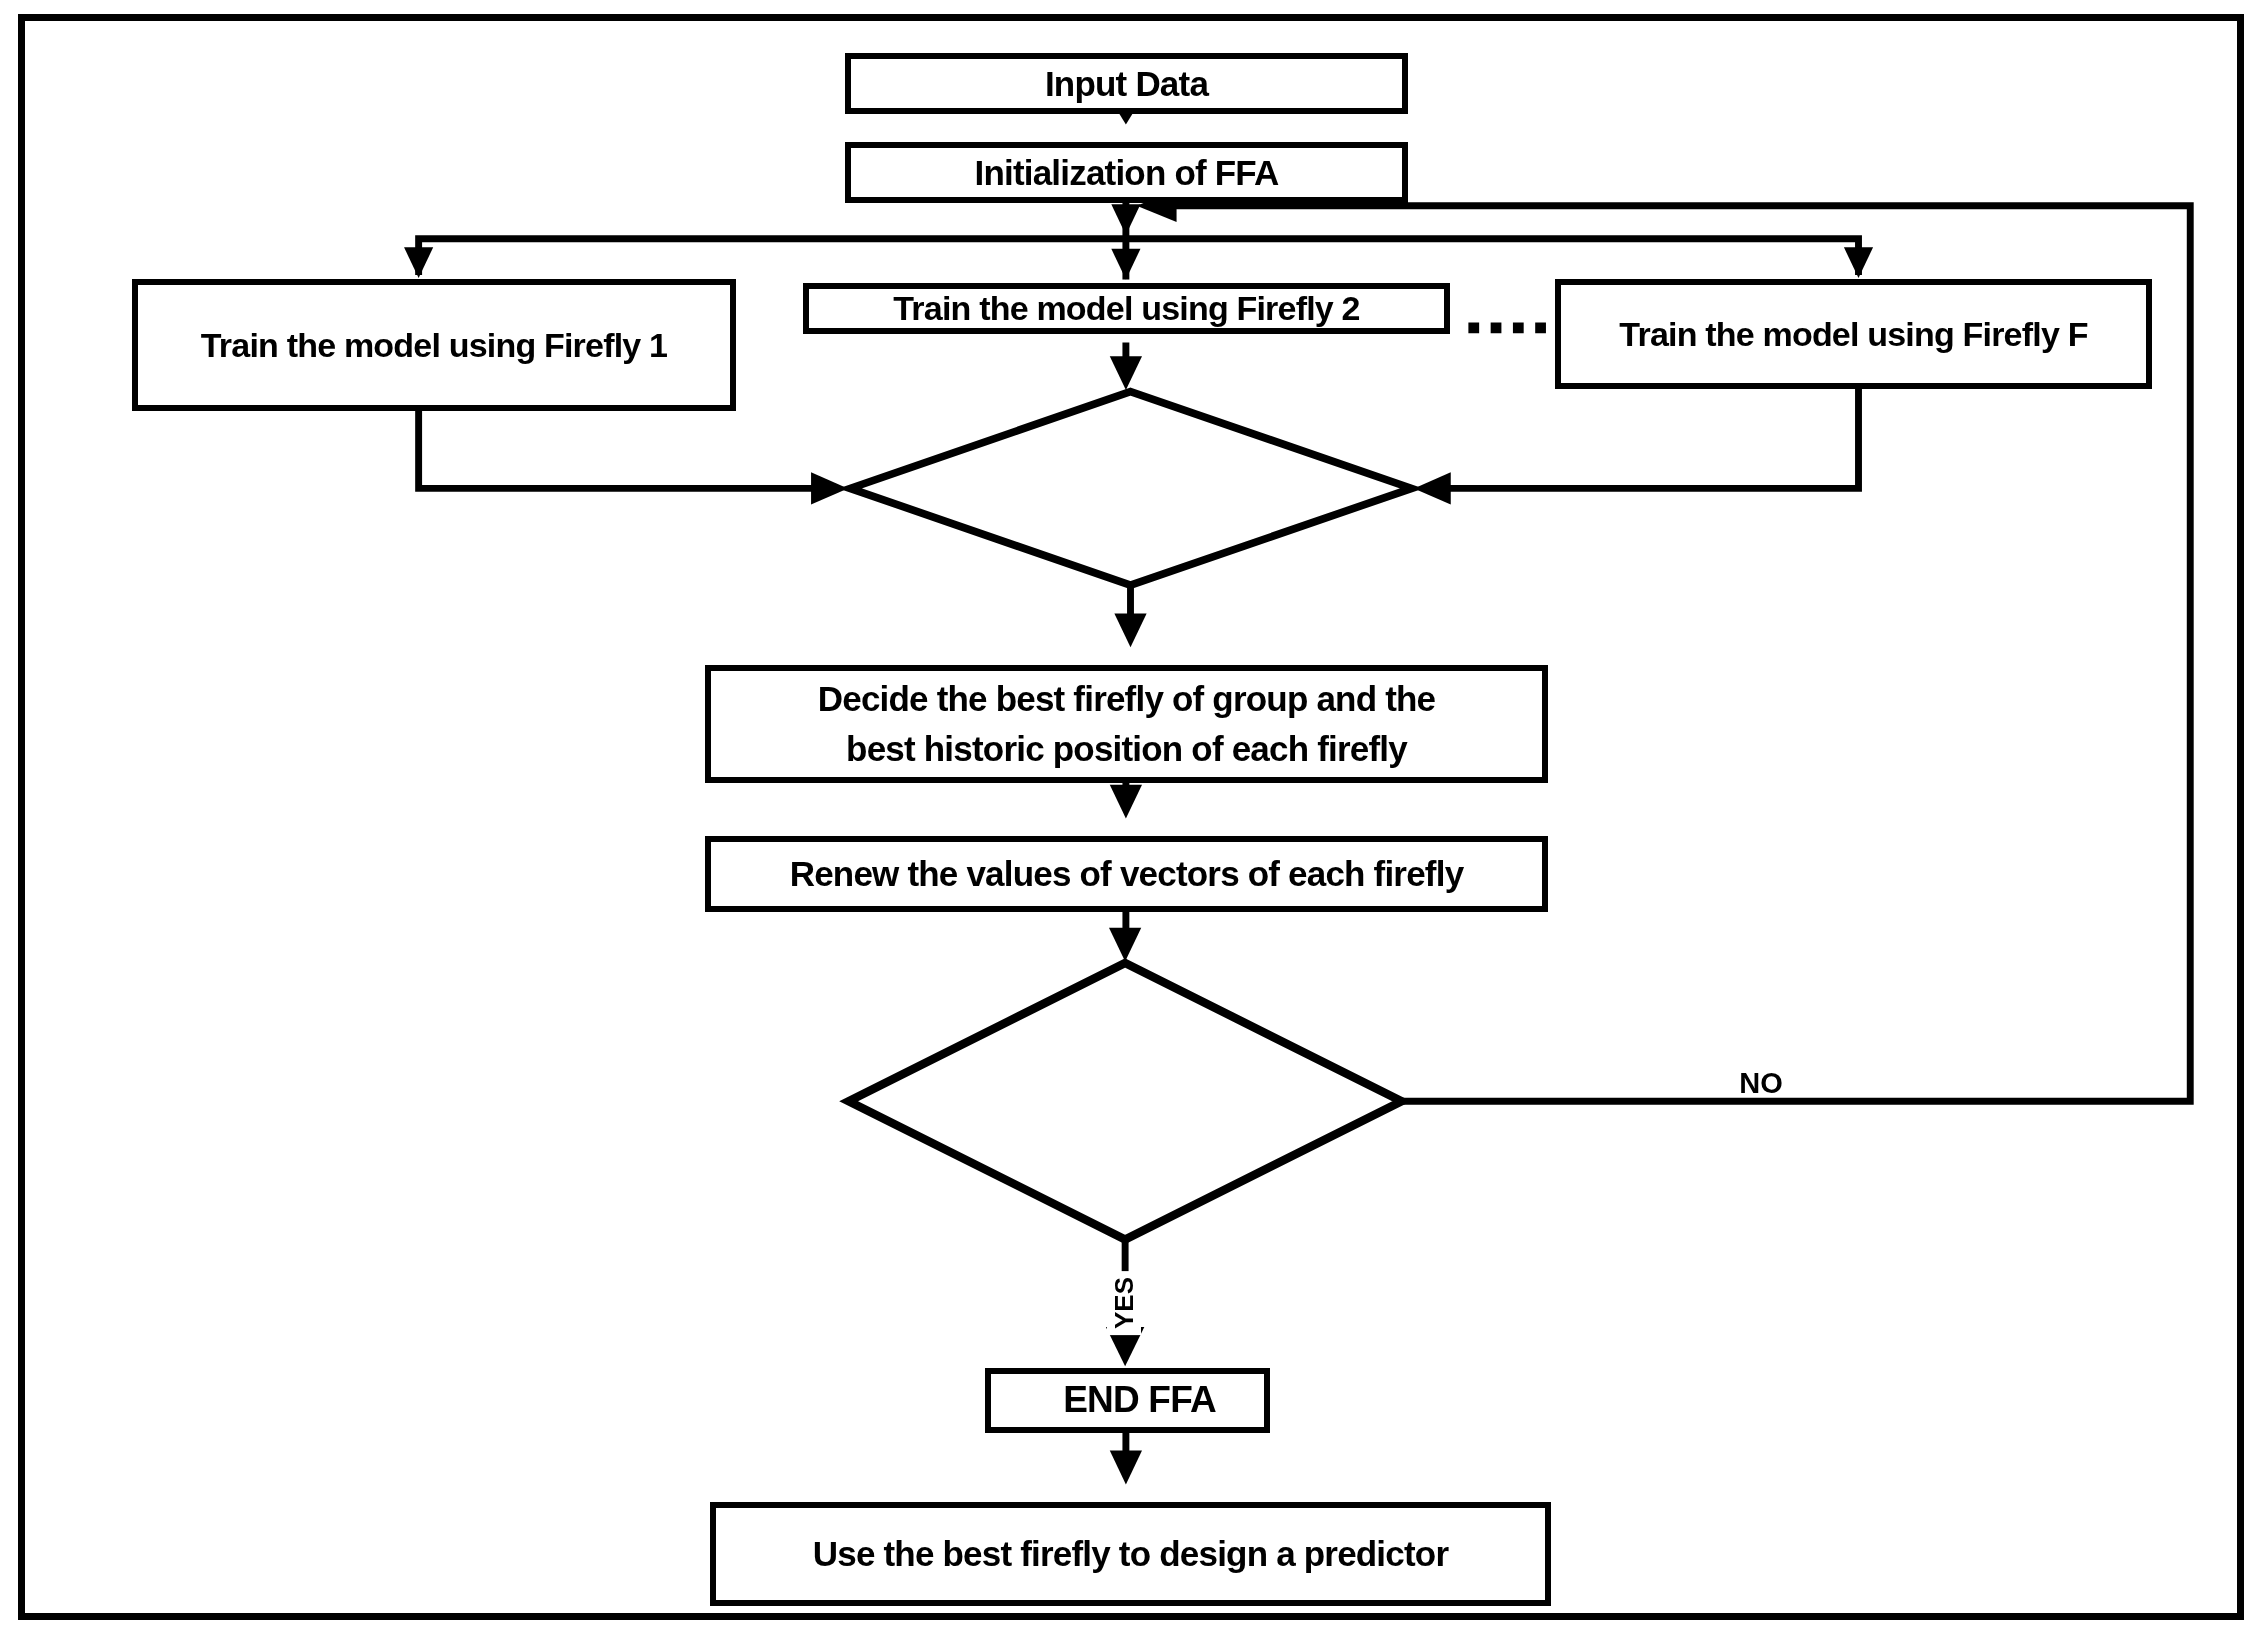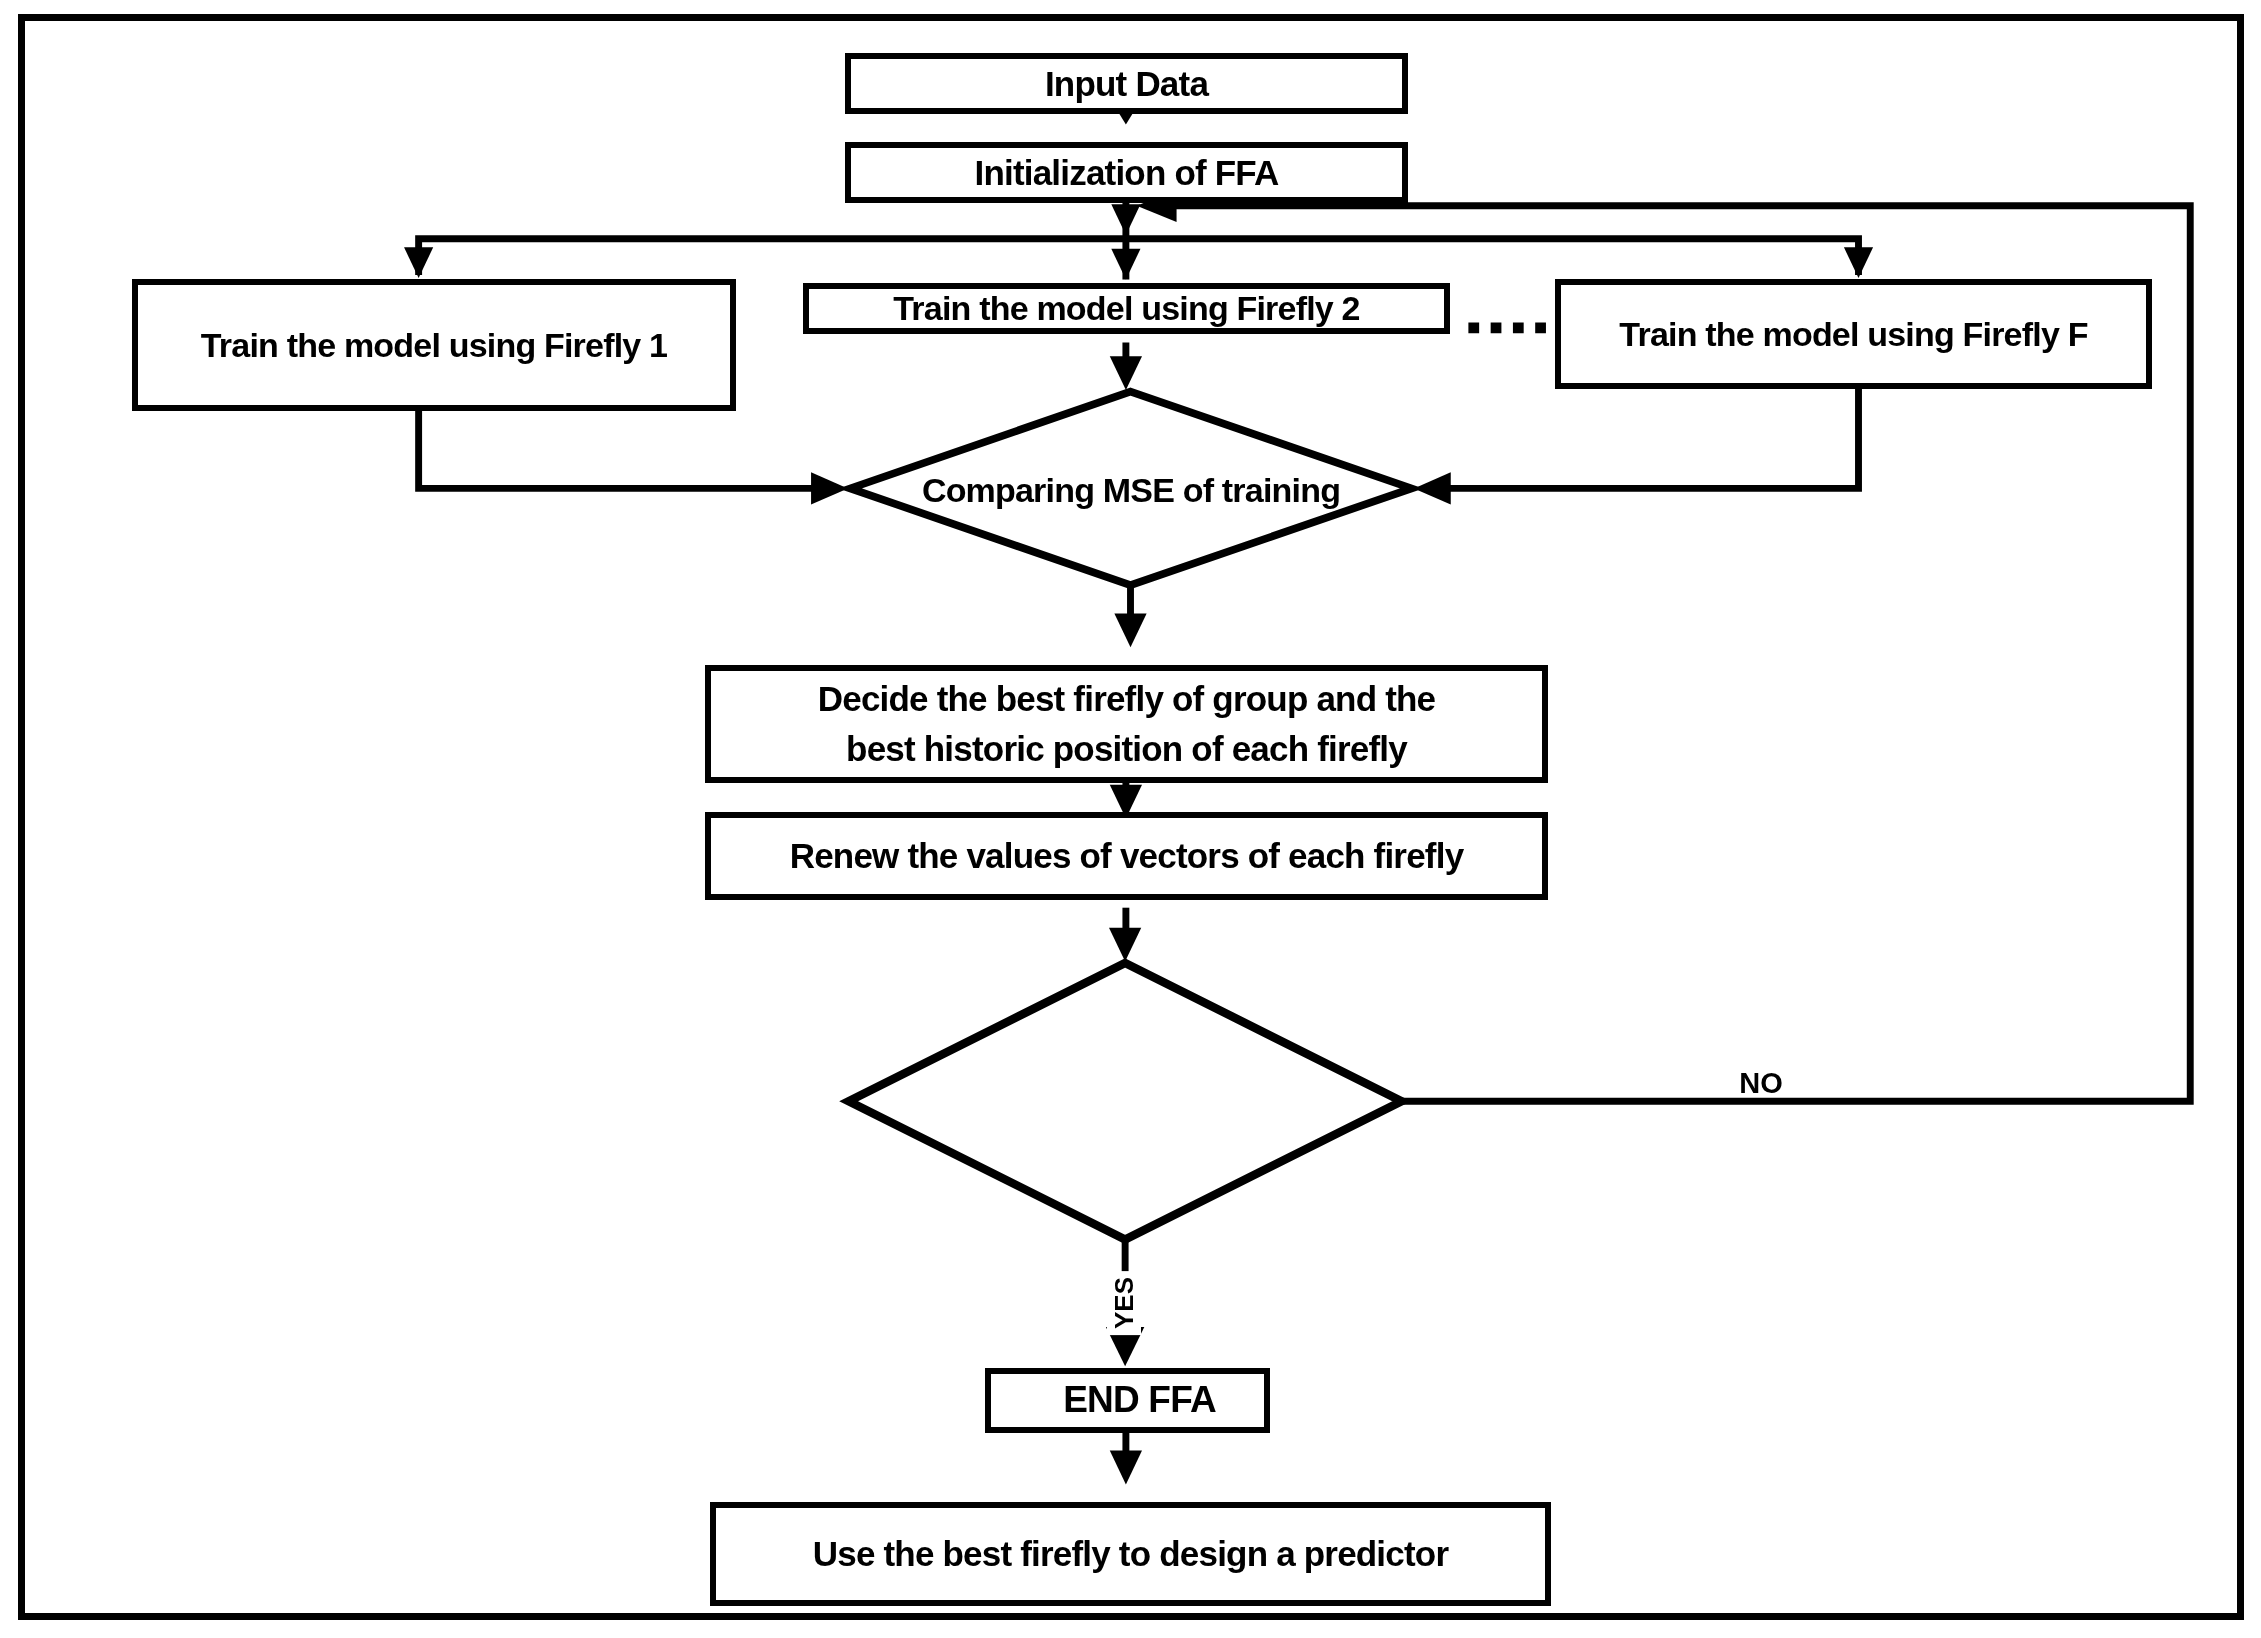--- a/index.html
+++ b/index.html
@@ -43,21 +43,21 @@
     letter-spacing: -0.8px;
     transform: translate(-50%, -50%);
     white-space: nowrap;
   }
   #node-input  { left: 845px; top: 37px;  width: 563px;  height: 61px; }
   #node-init   { left: 845px; top: 126px; width: 563px;  height: 61px; }
   #node-train1 { left: 132px;  top: 279px; width: 604px;  height: 132px; }
   #node-train2 { left: 803px; top: 283px; width: 647px;  height: 51px; }
   #node-trainF { left: 1555px; top: 279px; width: 597px;  height: 110px; }
   #node-decide { left: 705px;  top: 649px; width: 843px; height: 118px; }
-  #node-renew  { left: 705px;  top: 796px; width: 843px; height: 88px; align-items: center; }
+  #node-renew  { left: 705px;  top: 820px; width: 843px; height: 76px; align-items: center; }
   #node-end    { left: 985px; top: 1368px; width: 285px; height: 65px; }
   #node-use    { left: 710px;  top: 1486px; width: 841px; height: 104px; }
   #label-compare { left: 1131px; top: 490px; font-size: 34px; }
   #label-check   { left: 1126px; top: 1103px; font-size: 40px; line-height: 1.62; }
   #label-yes {
     left: 1124px; top: 1303px;
     font-size: 26px;
     transform: translate(-50%, -50%) rotate(-90deg);
     background: #fff;
     padding: 1.5px 6.1px;
@@ -160,21 +160,20 @@
   </div>
 
   <div class="node fs48" id="node-end">
     <span>END FFA</span>
   </div>
 
   <div class="node fs46" id="node-use">
     <span>Use the best firefly to design a predictor</span>
   </div>
 
-  <div class="dlabel" id="label-compare">Comparing MSE of training</div>
 
 
   <div class="dlabel" id="label-yes">YES</div>
 
   <div class="dlabel" id="label-no">NO</div>
 
 </div>
 
 
 </body></html>

